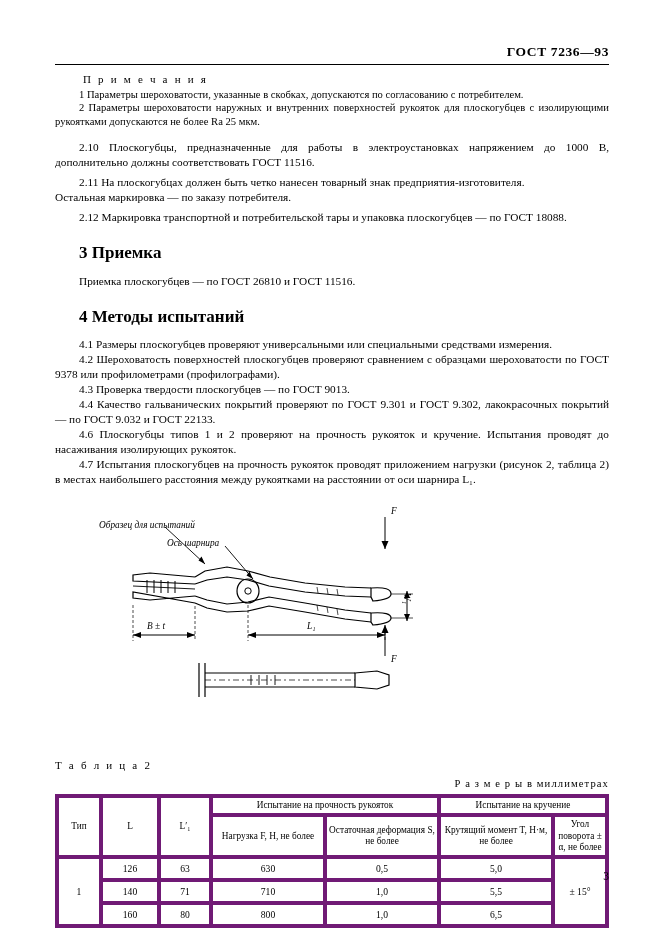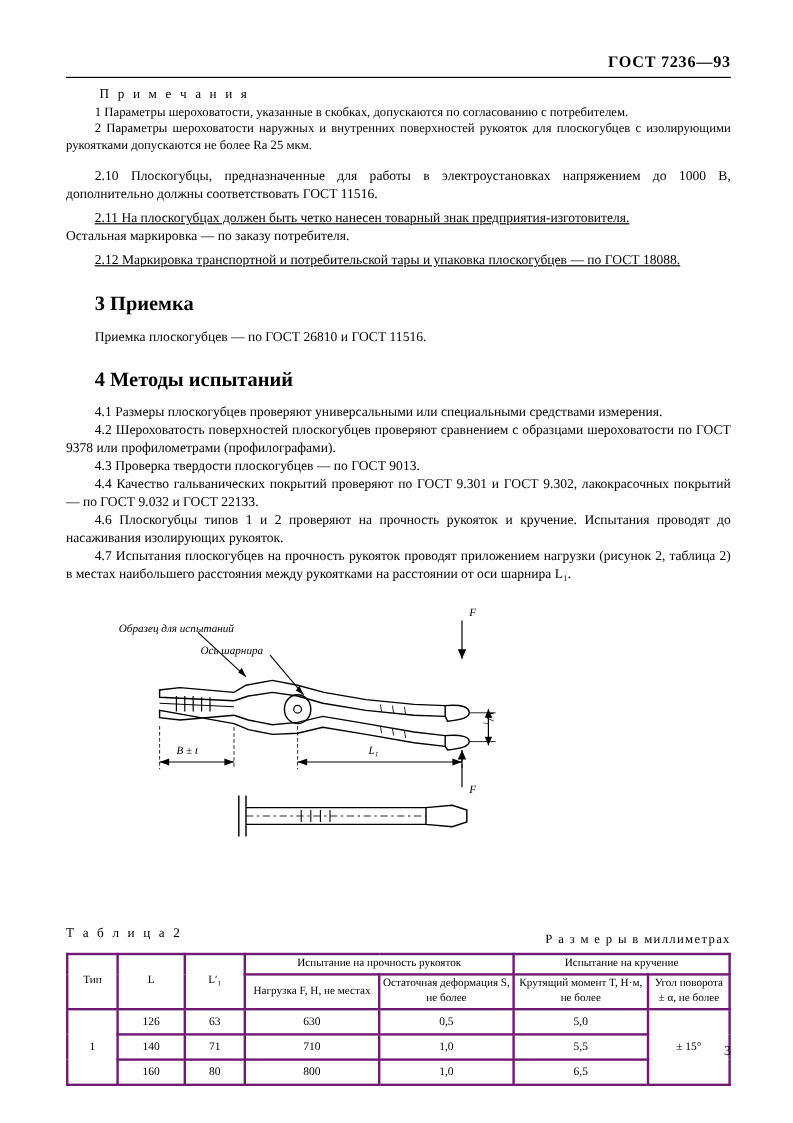--- a/index.html
+++ b/index.html
@@ -53,21 +53,21 @@
   }
   p {
     margin: 0 0 0 0;
     text-indent: 24px;
   }
   p.noindent { text-indent: 0; }
   .small {
     font-size: 10.6px;
     line-height: 1.3;
   }
-  .gap-s { margin-top: 5px; text-decoration: underline; }
+  .gap-s { margin-top: 5px; }
   .gap-m { margin-top: 11px; }
   h2 {
     font-size: 17px;
     font-weight: bold;
     margin: 17px 0 9px 24px;
   }
 
   
   .figure {
     position: relative;
@@ -93,40 +93,39 @@
     font-style: italic;
   }
 
   
   .tbl-title {
     position: absolute;
     left: 55px;
     top: 759px;
     font-size: 11px;
     letter-spacing: 2.2px;
-    margin-top: 13px;
   }
   .tbl-units {
     position: absolute;
     right: 52px;
     top: 778px;
     font-size: 10.6px;
     letter-spacing: 1.1px;
   }
   table.data {
     position: absolute;
     left: 55px;
     top: 794px;
     width: 554px;
     border-collapse: collapse;
     font-size: 9.6px;
     text-align: center;
   }
   table.data th, table.data td {
-    border: 2px solid #701a75;
+    border: 4px solid #701a75;
     padding: 2px 2px;
     font-weight: normal;
     vertical-align: middle;
   }
   table.data th { font-size: 9.3px; line-height: 1.22; }
   table.data td { height: 15px; }
   .pageno {
     position: absolute;
     right: 52px;
     top: 870px;
@@ -257,21 +256,21 @@
   <table class="data">
     <thead>
       <tr>
         <th rowspan="2" style="width:36px;">Тип</th>
         <th rowspan="2" style="width:50px;">L</th>
         <th rowspan="2" style="width:44px;">L′₁</th>
         <th colspan="2" style="width:212px;">Испытание на прочность рукояток</th>
         <th colspan="2">Испытание на кручение</th>
       </tr>
       <tr>
-        <th style="width:106px;">Нагрузка F, Н, не местах</th>
+        <th style="width:106px;">Нагрузка F, Н, не более</th>
         <th style="width:106px;">Остаточная деформация S, не более</th>
         <th style="width:106px;">Крутящий момент T, Н·м, не более</th>
         <th>Угол поворота ± α, не более</th>
       </tr>
     </thead>
     <tbody>
       <tr>
         <td rowspan="3">1</td>
         <td>126</td>
         <td>63</td>

